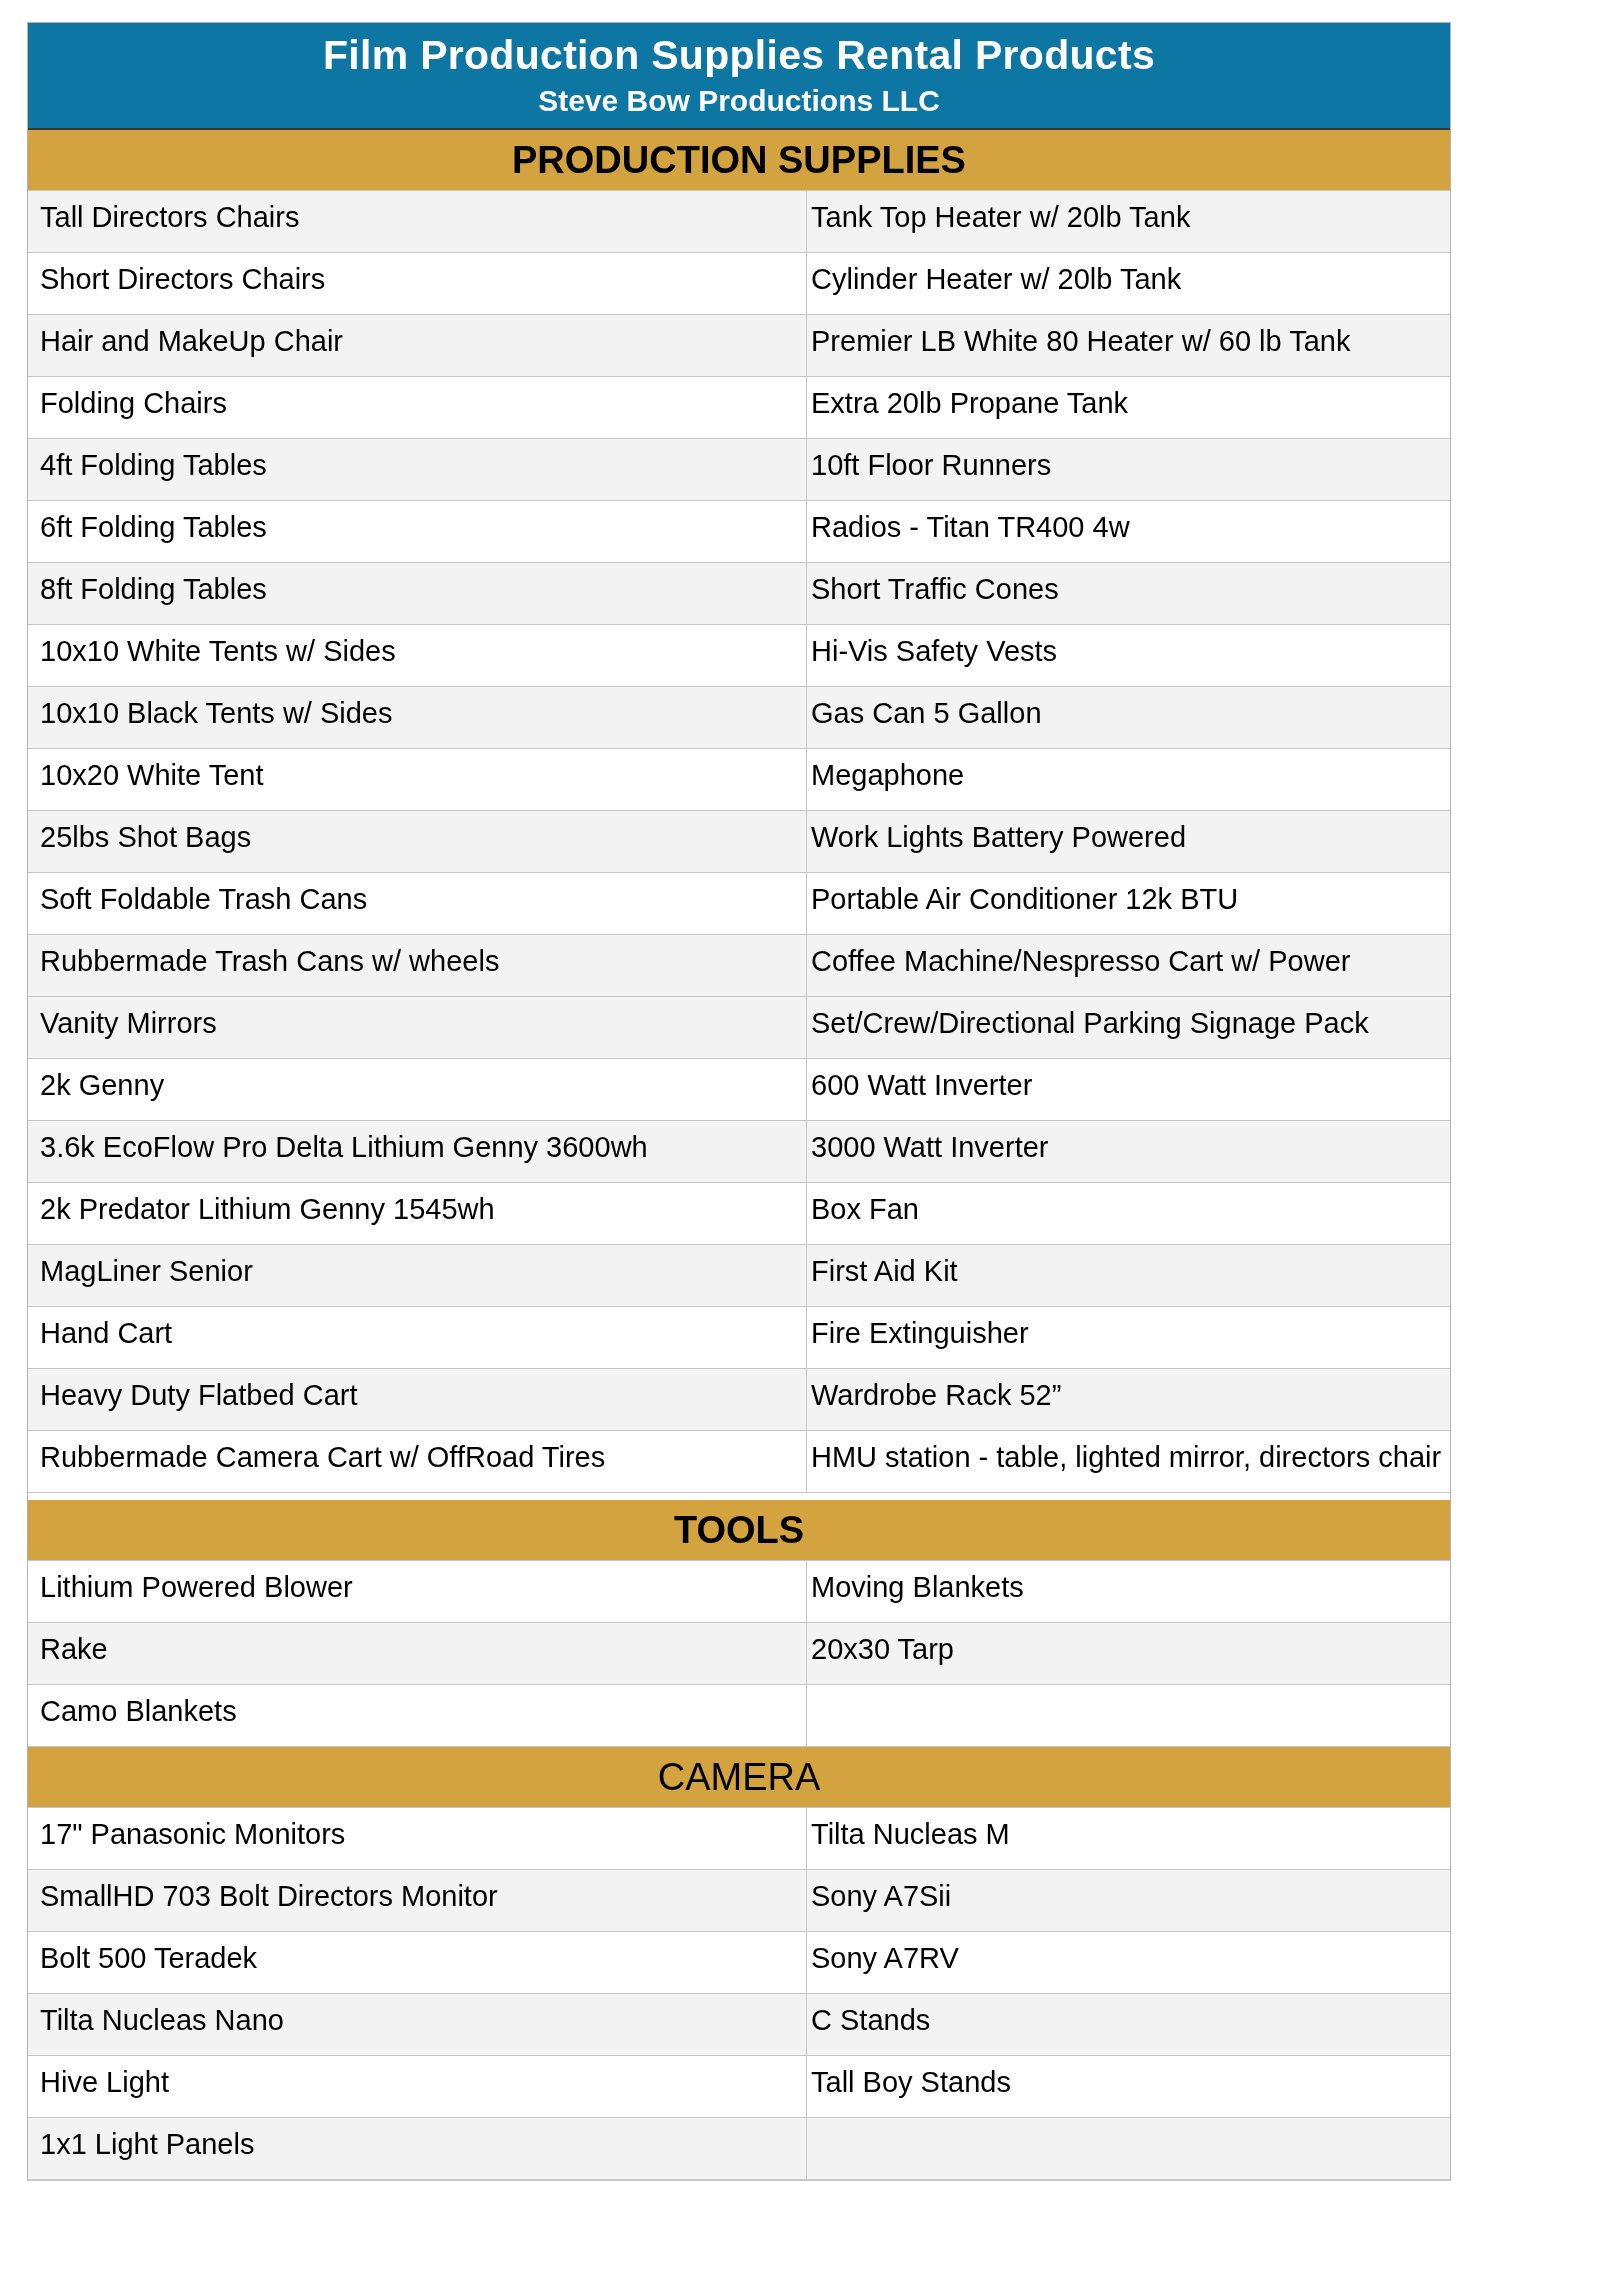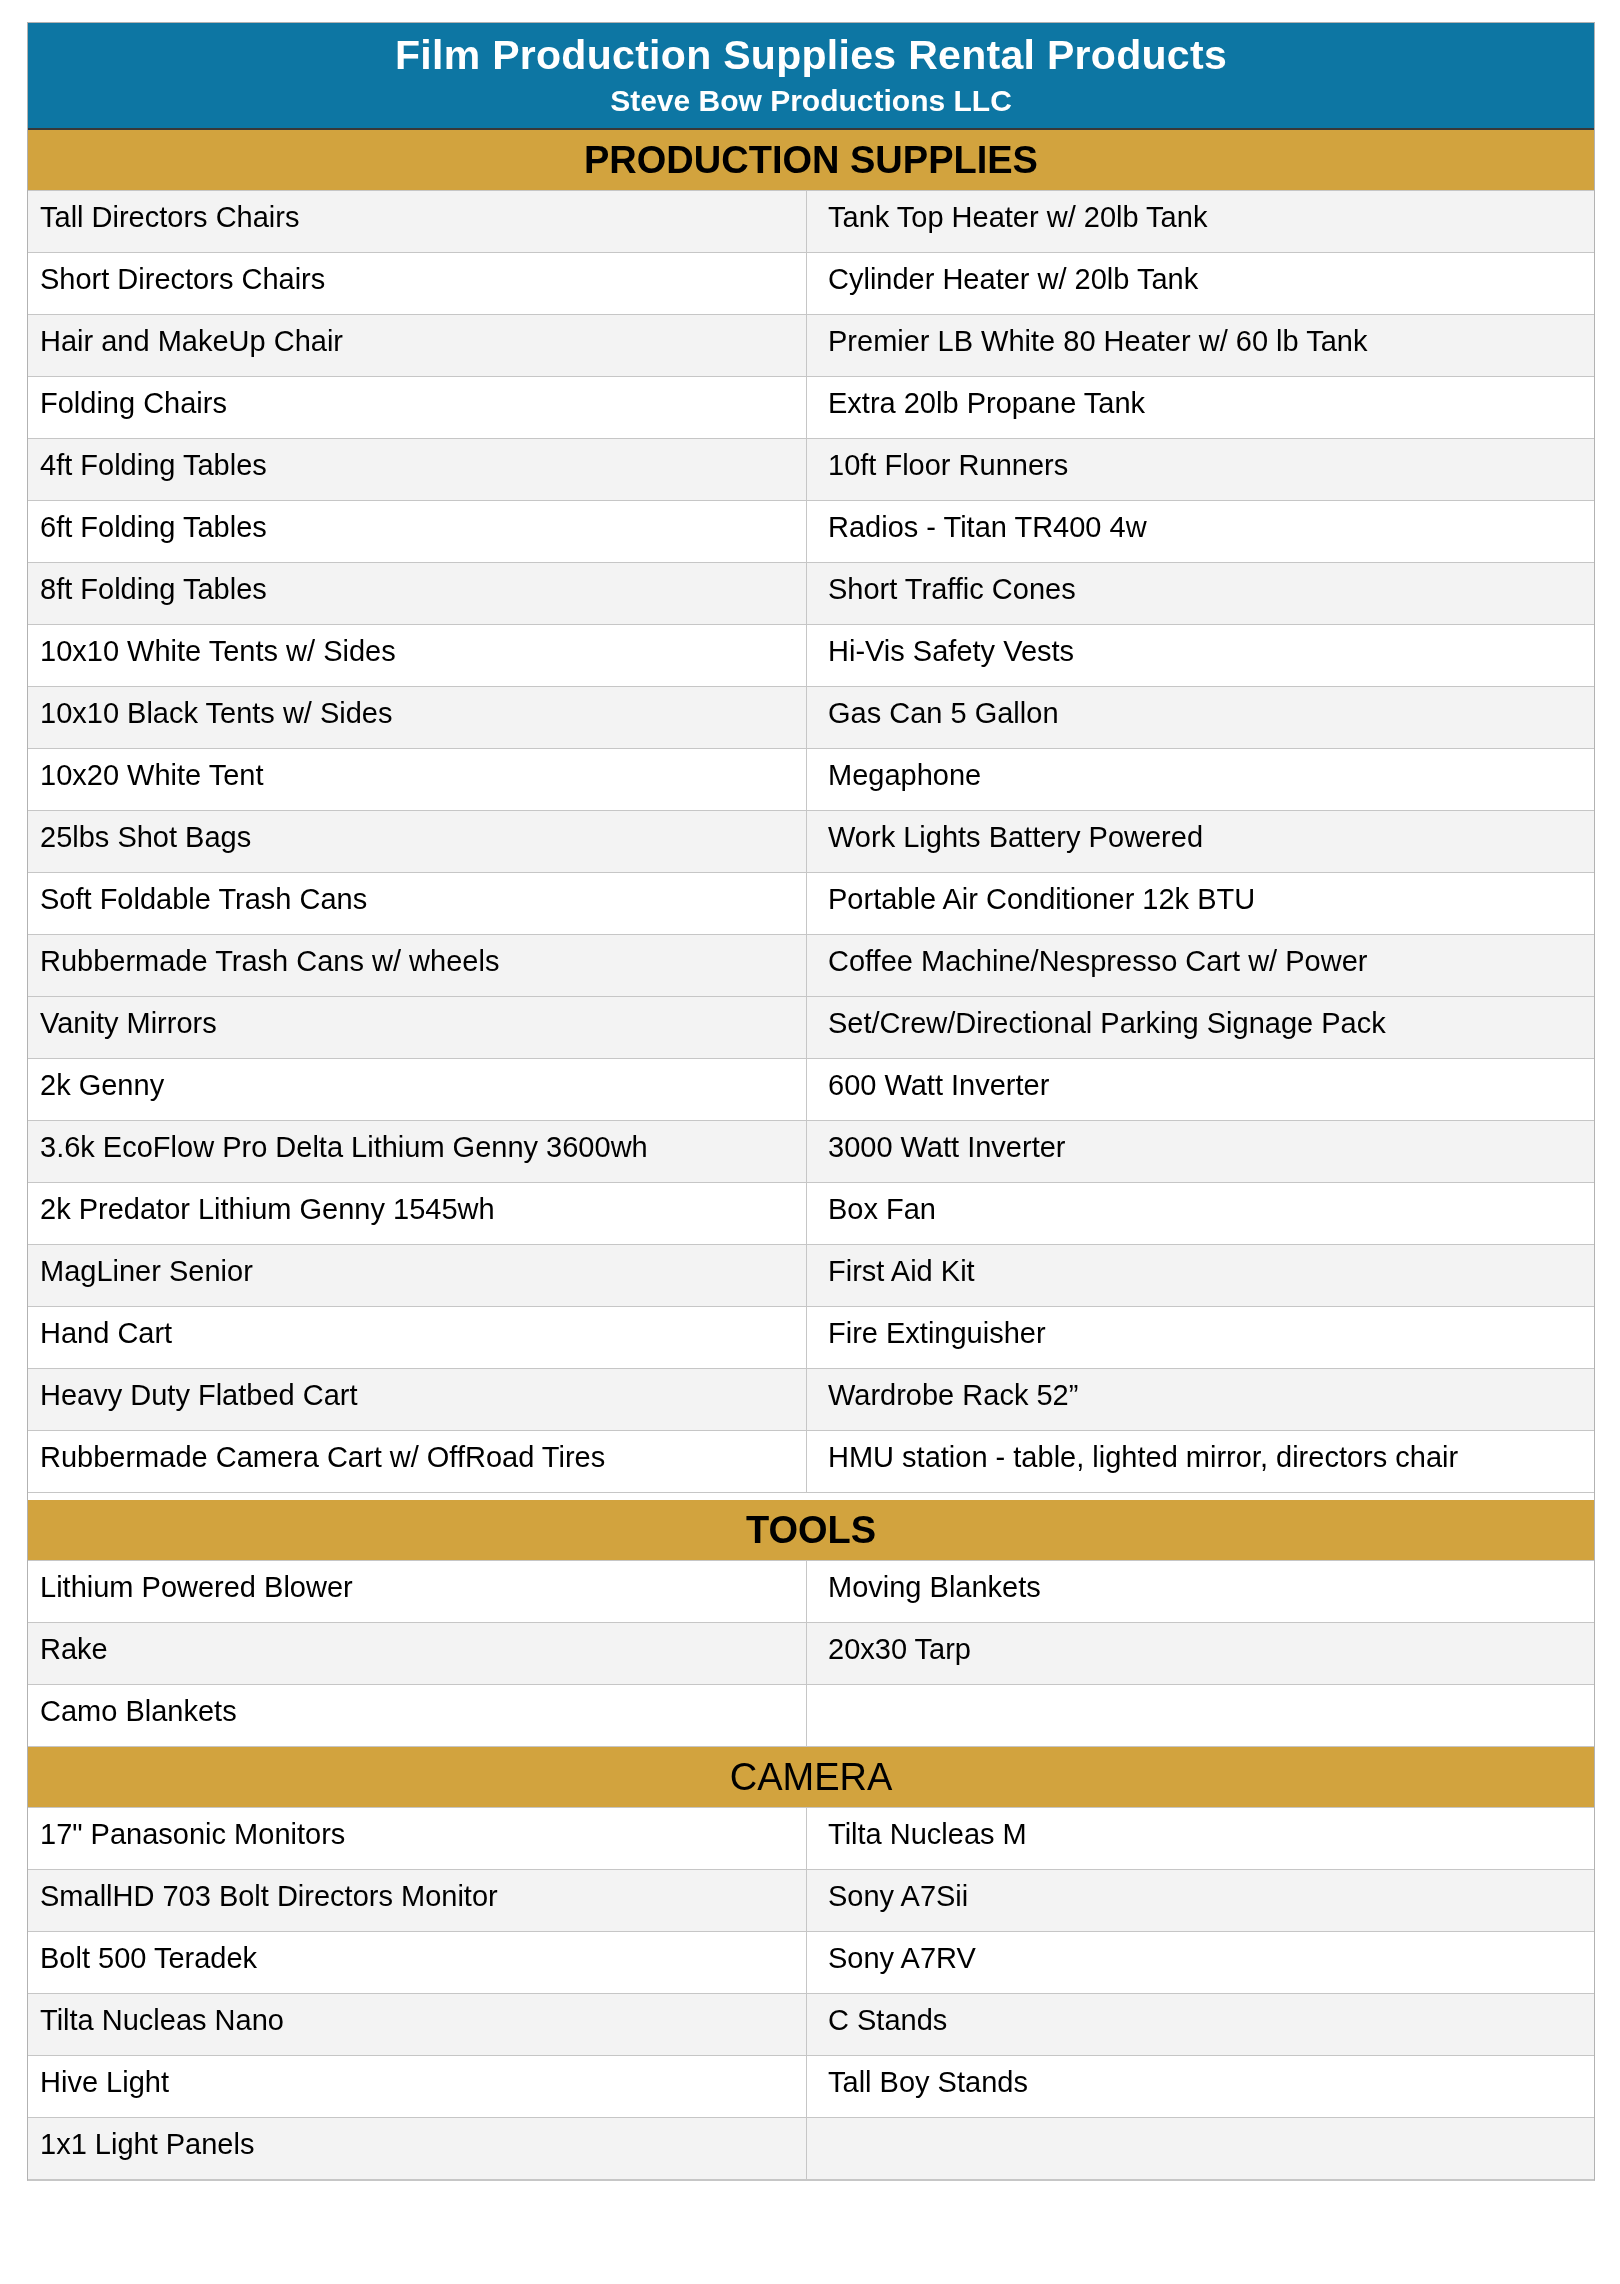--- a/index.html
+++ b/index.html
@@ -14,21 +14,21 @@
     --header-divider:#383838;
   }
   *{box-sizing:border-box;margin:0;padding:0;}
   html,body{background:#ffffff;}
   body{
     font-family:"Liberation Sans","DejaVu Sans",sans-serif;
     width:1620px;height:2284px;position:relative;overflow:hidden;
   }
   .page{width:1620px;height:2284px;position:relative;background:#ffffff;}
   .doc-table{
-    position:absolute;left:27px;top:22px;width:1568px;
+    position:absolute;left:27px;top:22px;width:1424px;
     border-left:1.3px solid var(--outer-border);
     border-right:1.3px solid var(--outer-border);
     border-top:1.3px solid var(--outer-border);
     border-bottom:1.3px solid var(--border);
     background:#ffffff;
   }
   .doc-header{
     height:107px;
     background:var(--header-bg);
     border-bottom:2px solid var(--header-divider);
@@ -58,21 +58,21 @@
     border-bottom:1.3px solid var(--border);
     background:var(--row-white);
   }
   .item-row.shaded{background:var(--row-shaded);}
   .cell{
     font-size:29px;line-height:1.05;color:#000000;
     padding-top:10.5px;
     white-space:nowrap;overflow:hidden;
   }
   .cell.left{padding-left:12px;padding-right:16px;}
-  .cell.right{border-left:1.3px solid var(--border);padding-left:21px;padding-right:16px;}
+  .cell.right{border-left:1.3px solid var(--border);padding-left:4px;padding-right:16px;}
 </style>
 </head>
 <body>
 
 <div class="page">
   <div class="doc-table">
     <div class="doc-header">
       <div class="doc-title">Film Production Supplies Rental Products</div>
       <div class="doc-subtitle">Steve Bow Productions LLC</div>
     </div>

